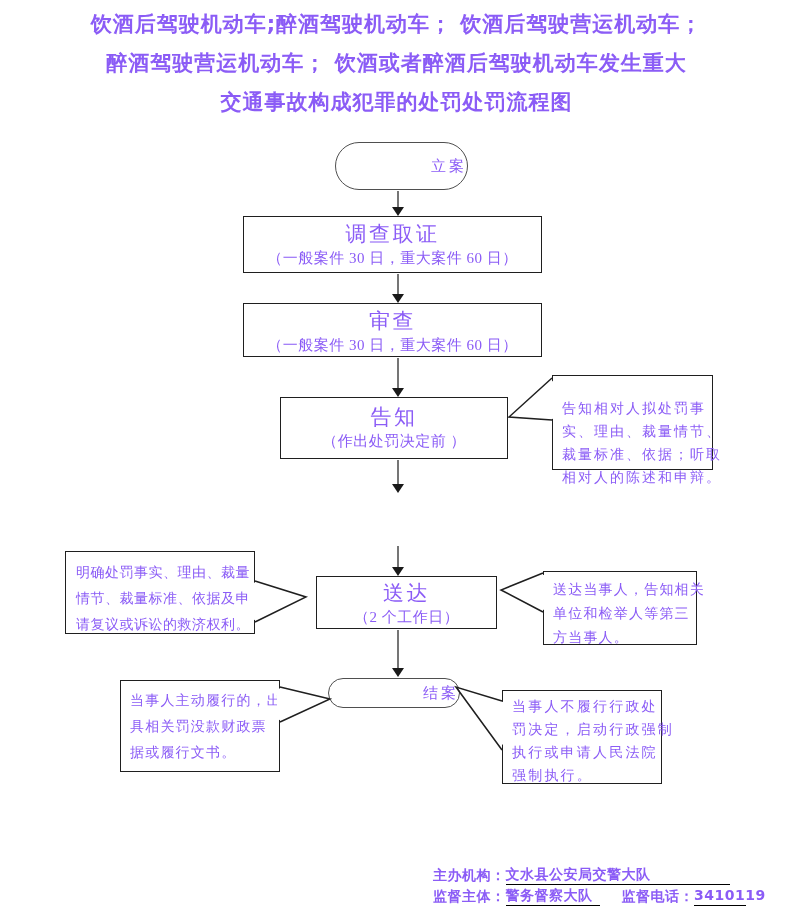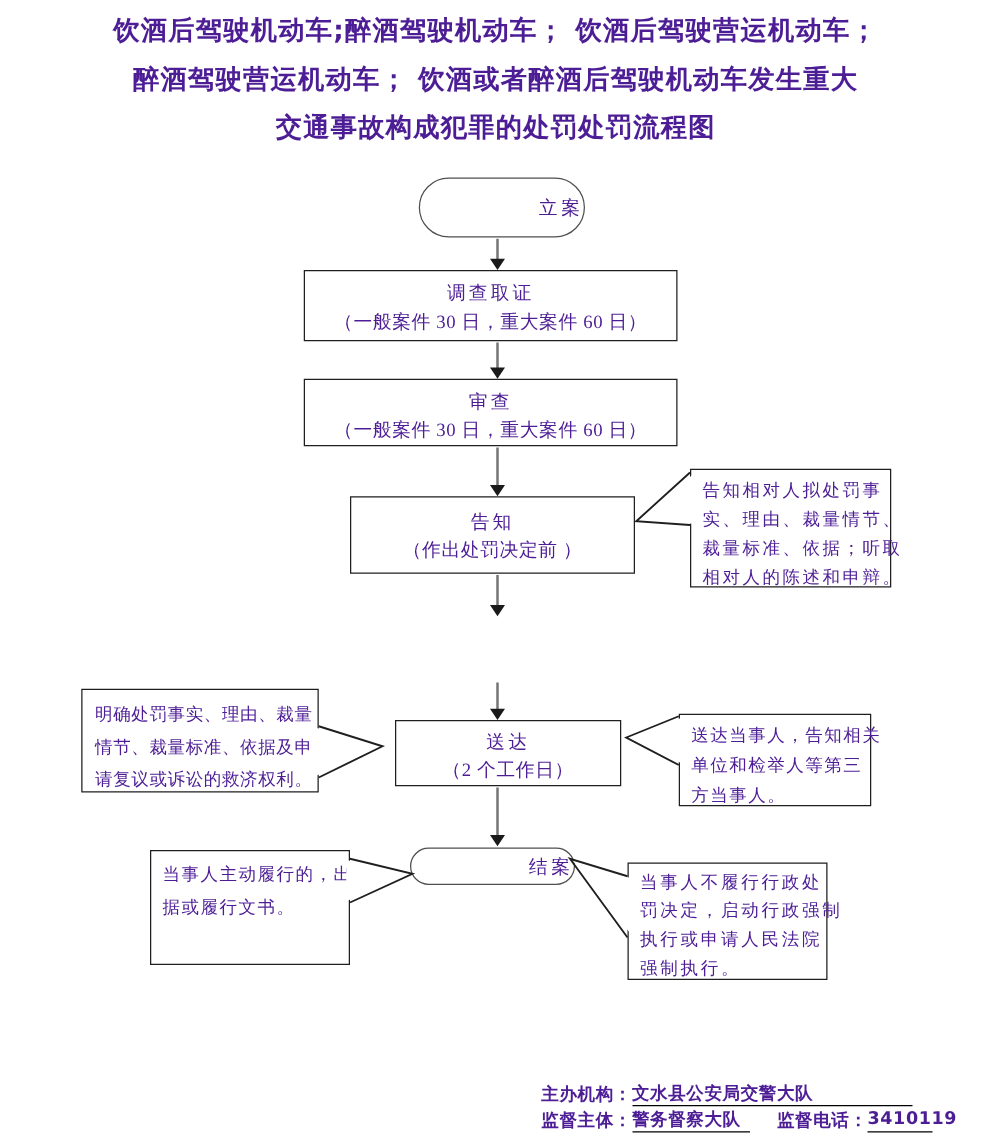--- a/index.html
+++ b/index.html
@@ -1,29 +1,29 @@
 <!DOCTYPE html>
 <html><head>
 <meta charset="utf-8">
 <style>
   html,body{margin:0;padding:0;background:#e8e8e8;}
   .page{
     position:relative;width:793px;height:909px;background:#ffffff;
-    font-family:"DejaVu Sans","Liberation Sans",sans-serif;color:#4c1d95;
+    font-family:"DejaVu Sans","Liberation Sans",sans-serif;color:#8b5cf6;
     overflow:hidden;margin:0 auto;
   }
   .title{
     position:absolute;left:0;top:5px;width:100%;text-align:center;
     font-size:21px;font-weight:700;line-height:39px;letter-spacing:1px;
   }
   .shape{position:absolute;box-sizing:border-box;background:#fff;text-align:center;}
   .rect{border:1.5px solid #1f1f1f;}
   .stadium{border:1.4px solid #4f4f4f;display:flex;align-items:center;justify-content:flex-end;}
   .stadium .lbl{font-size:15px;letter-spacing:3px;}
-  .rect .l1{display:block;font-size:15px;letter-spacing:2.5px;line-height:24px;padding-top:5px;}
+  .rect .l1{display:block;font-size:21px;letter-spacing:2.5px;line-height:24px;padding-top:5px;}
   .rect .l2{display:block;font-size:15px;letter-spacing:0.5px;line-height:24px;font-family:Liberation Serif, serif;}
   .callout{position:absolute;box-sizing:border-box;background:#fff;border:1.5px solid #1f1f1f;
     font-size:14px;text-align:left;}
   .callout .cl{white-space:nowrap;}
   .overlay{position:absolute;left:0;top:0;pointer-events:none;}
   .footer-row{position:absolute;left:433px;font-size:14px;font-weight:700;
     letter-spacing:0.5px;white-space:nowrap;display:flex;align-items:flex-end;height:20px;}
   .uline{display:inline-block;border-bottom:1.4px solid #000;height:19px;box-sizing:border-box;}
 </style>
 </head>
@@ -59,41 +59,42 @@
 
   <div class="shape rect" style="left:316px;top:576px;width:181px;height:53px;">
     <span class="l1" style="padding-top:4px;">送达</span>
     <span class="l2">（2 个工作日）</span>
   </div>
 
   <div class="shape stadium" style="left:328px;top:678px;width:132px;height:30px;border-radius:23px;">
     <span class="lbl">结案</span>
   </div>
 
-  <div class="callout" style="left:552px;top:375px;width:161px;height:95px;padding:6px 8px 0 9px;line-height:23px;letter-spacing:2px;">
+  <div class="callout" style="left:552px;top:375px;width:161px;height:95px;padding:22px 8px 0 9px;line-height:23px;letter-spacing:2px;font-family:Liberation Mono, monospace;">
     <div class="cl">告知相对人拟处罚事</div>
     <div class="cl">实、理由、裁量情节、</div>
     <div class="cl">裁量标准、依据；听取</div>
     <div class="cl">相对人的陈述和申辩。</div>
   </div>
 
   <div class="callout" style="left:65px;top:551px;width:190px;height:83px;padding:7px 6px 0 10px;line-height:26px;letter-spacing:0.5px;">
     <div class="cl">明确处罚事实、理由、裁量</div>
     <div class="cl">情节、裁量标准、依据及申</div>
     <div class="cl">请复议或诉讼的救济权利。</div>
   </div>
 
   <div class="callout" style="left:543px;top:571px;width:154px;height:74px;padding:5px 4px 0 9px;line-height:24px;letter-spacing:1.2px;">
     <div class="cl">送达当事人，告知相关</div>
     <div class="cl">单位和检举人等第三</div>
     <div class="cl">方当事人。</div>
   </div>
 
   <div class="callout" style="left:120px;top:680px;width:160px;height:92px;padding:6px 4px 0 9px;line-height:26px;letter-spacing:1.2px;">
     <div class="cl">当事人主动履行的，出</div>
+    <div class="cl">具相关罚没款财政票</div>
     <div class="cl">据或履行文书。</div>
   </div>
 
   <div class="callout" style="left:502px;top:690px;width:160px;height:94px;padding:4px 4px 0 9px;line-height:23px;letter-spacing:2.2px;">
     <div class="cl">当事人不履行行政处</div>
     <div class="cl">罚决定，启动行政强制</div>
     <div class="cl">执行或申请人民法院</div>
     <div class="cl">强制执行。</div>
   </div>
 

